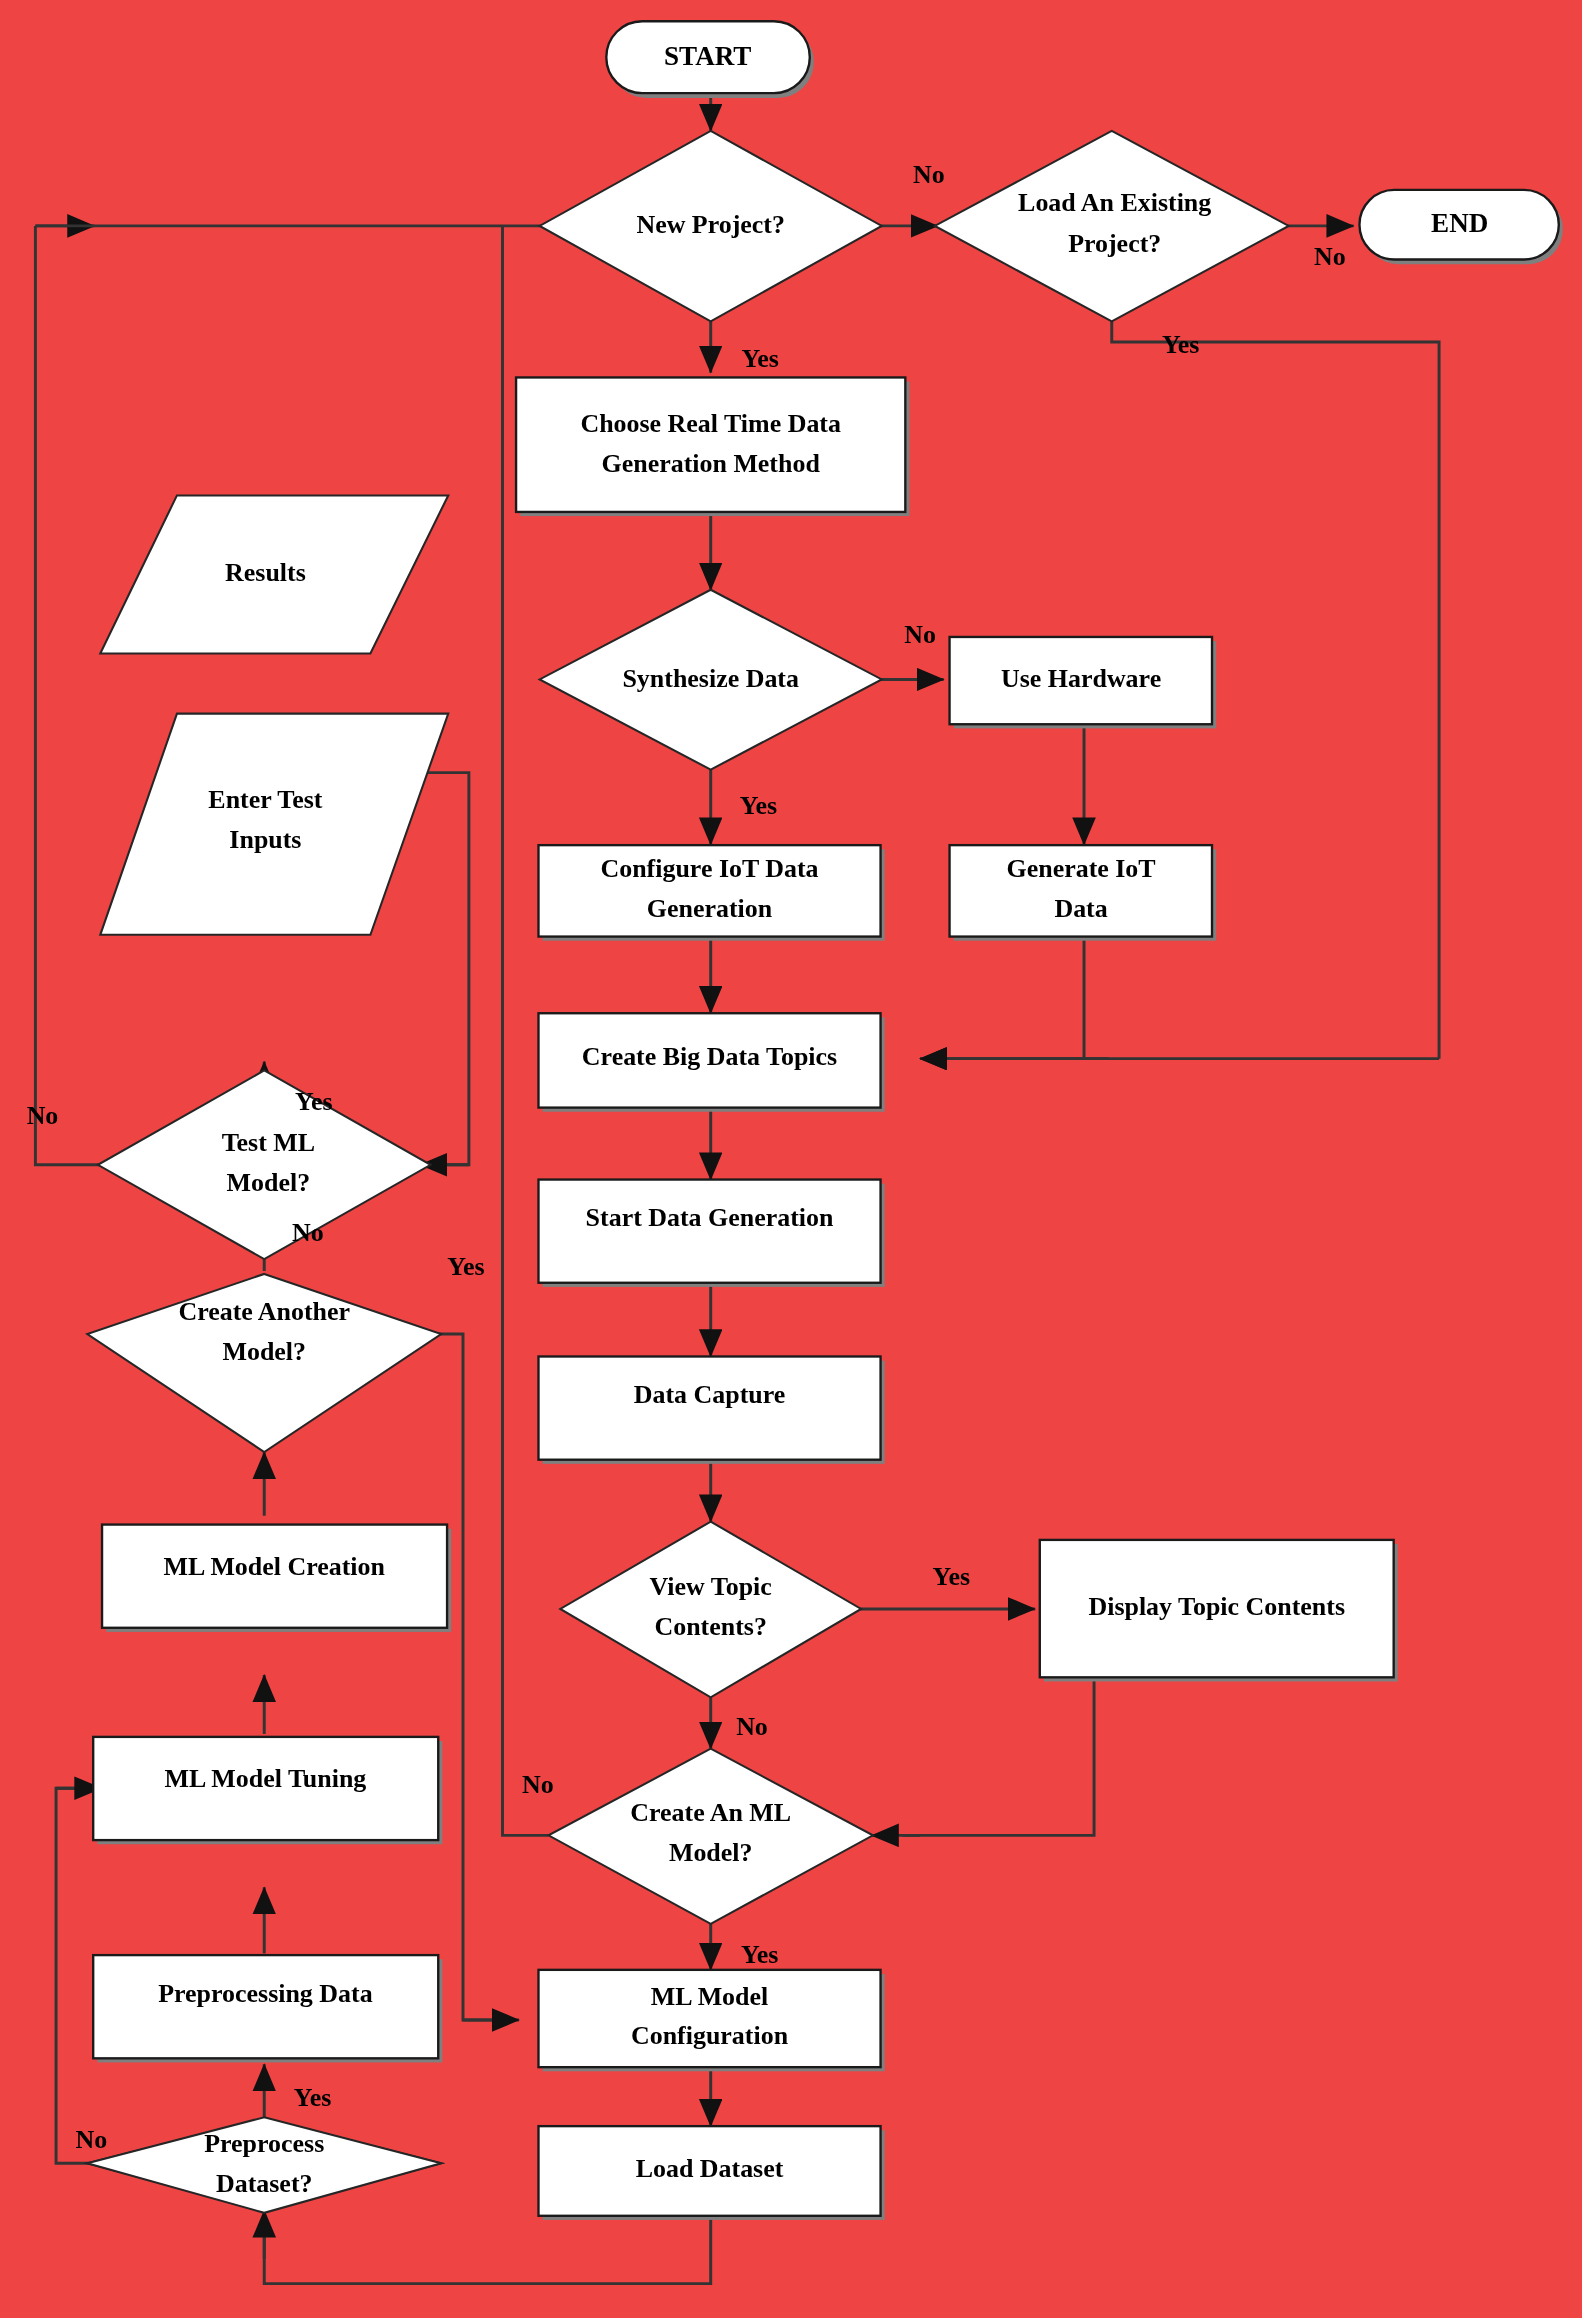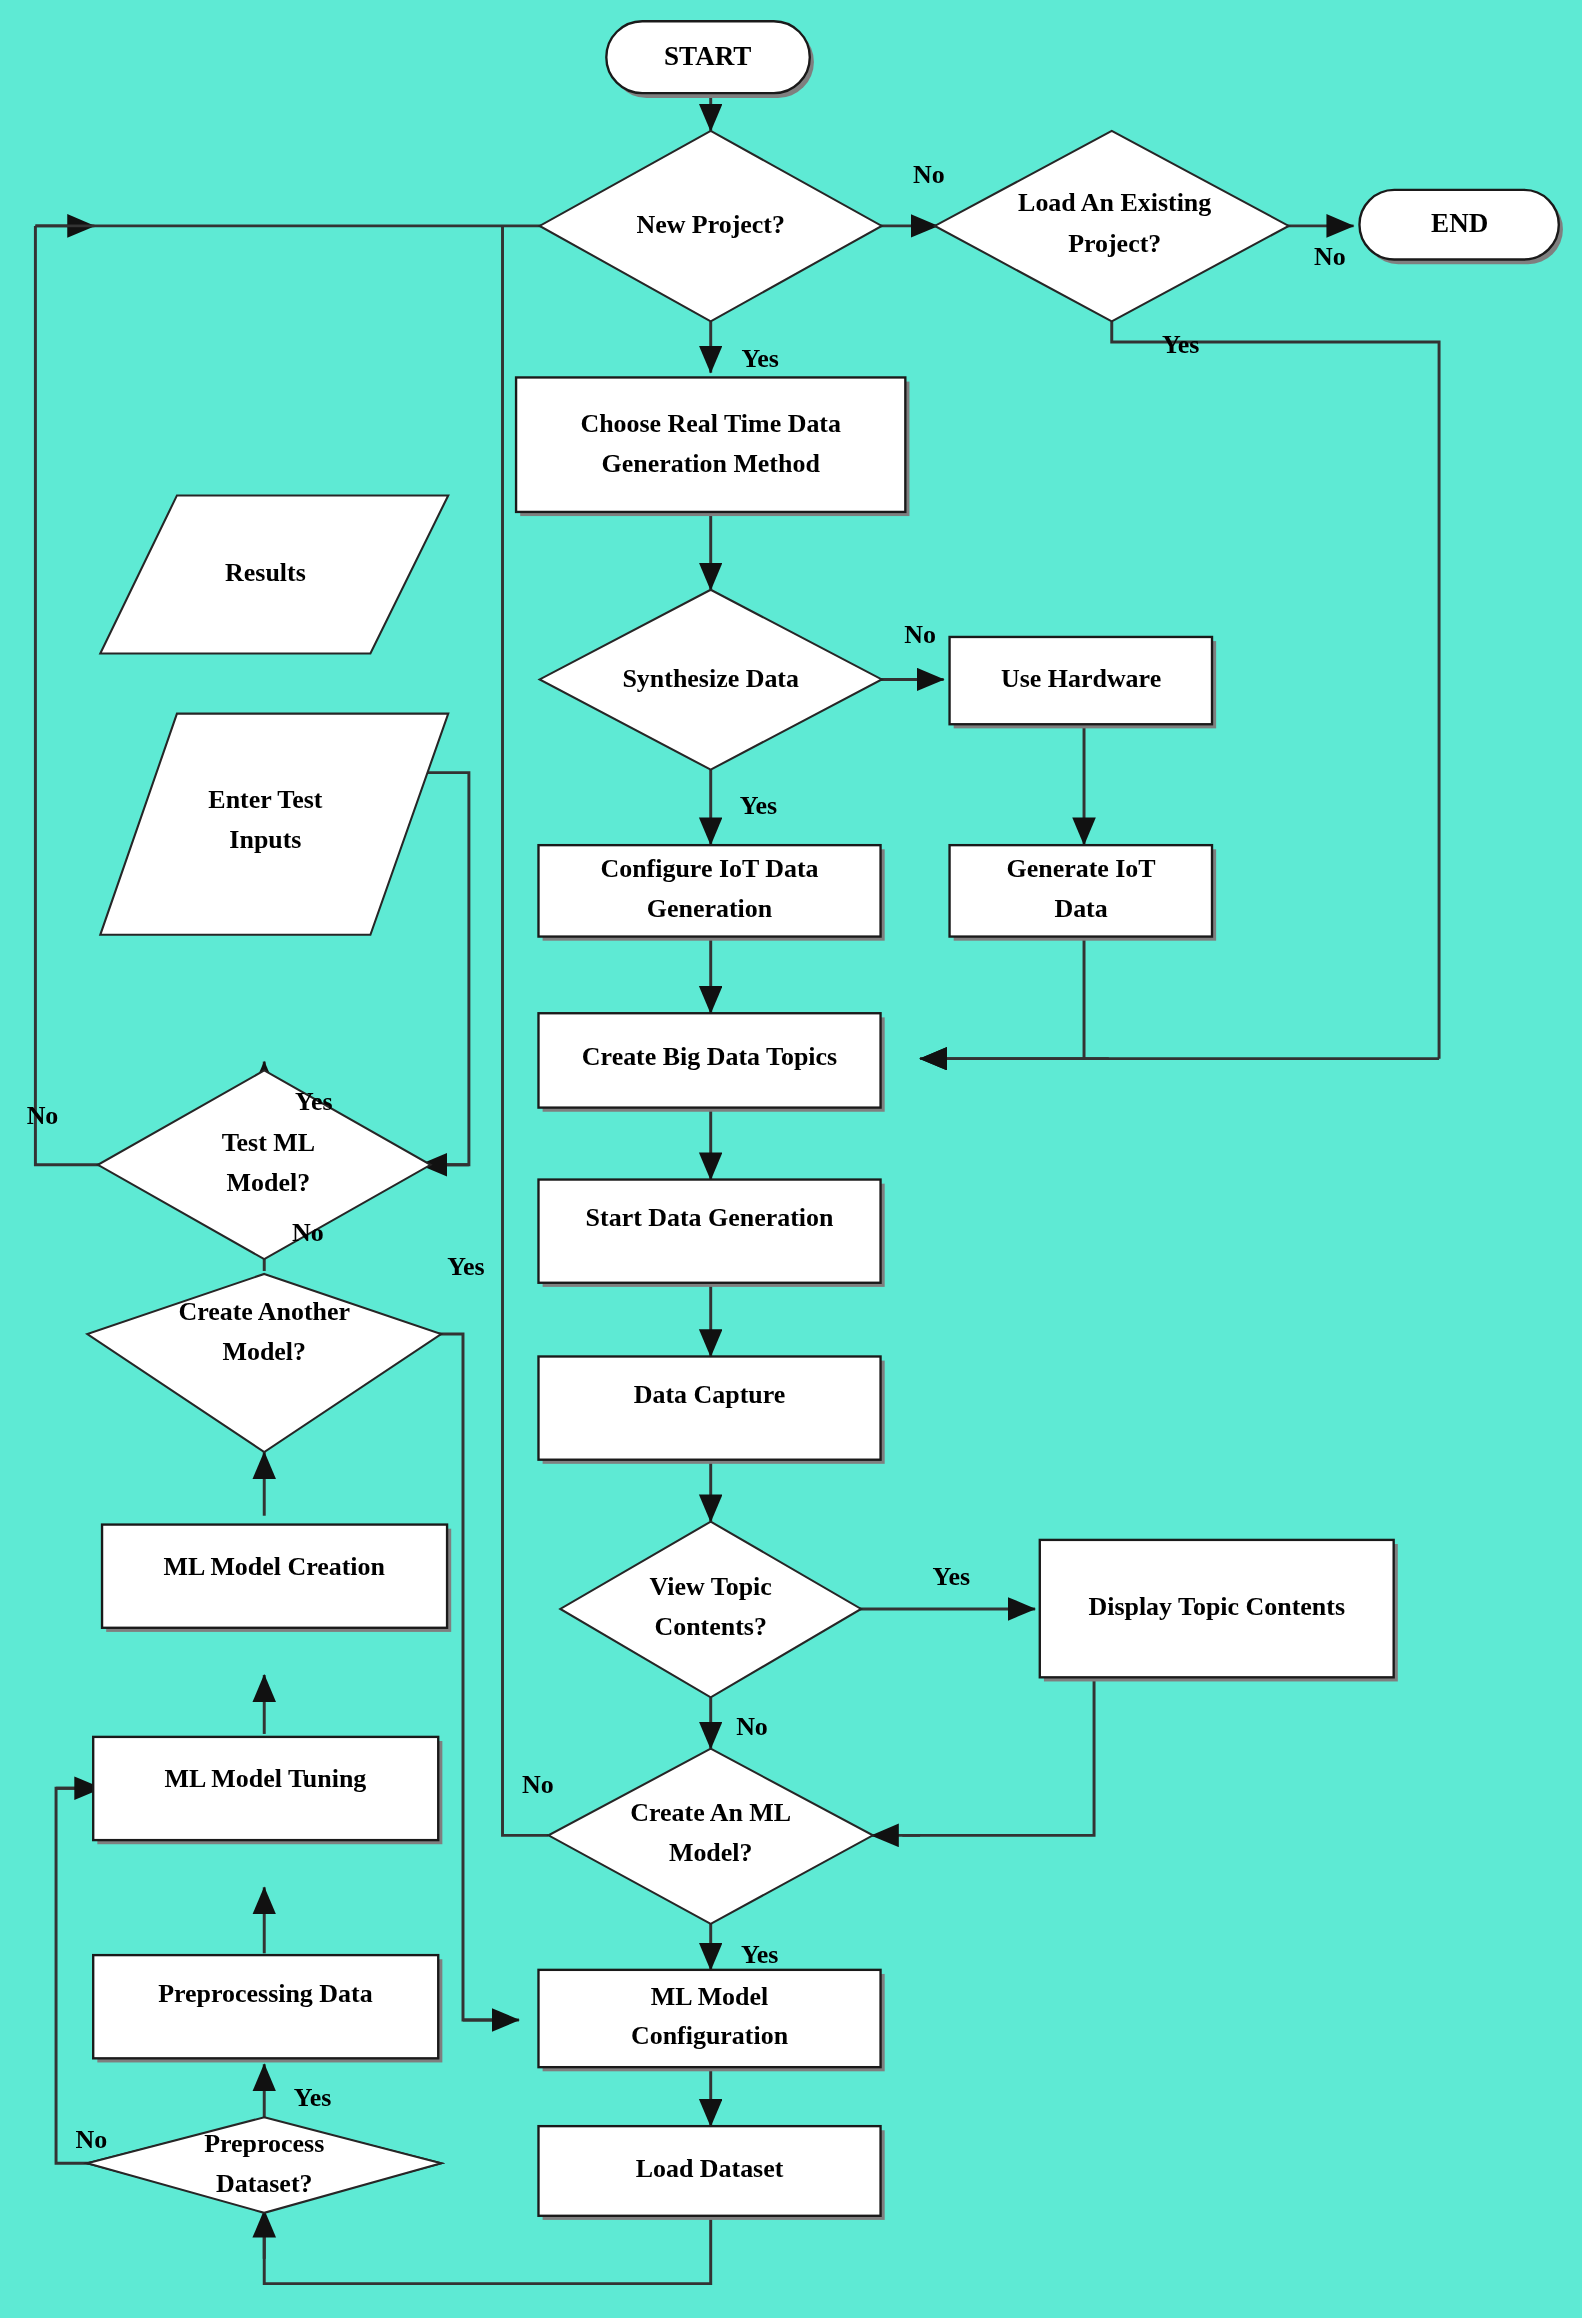--- a/index.html
+++ b/index.html
@@ -1,17 +1,17 @@
 <!DOCTYPE html>
 <html style="font-size:9.4px"><head>
 <meta charset="utf-8">
 <style>
   html,body{margin:0;padding:0;background:#ffffff;}
   body{font-family:"Liberation Serif", serif;}
-  #stage{position:relative;width:1583px;height:2319px;background:#5eead4;overflow:hidden;}
+  #stage{position:relative;width:1583px;height:2319px;background:#ef4444;overflow:hidden;}
   svg{display:block;}
   .shape{fill:#ffffff;stroke:#1a1a1a;stroke-width:4;}
   .shape-thin{fill:#ffffff;stroke:#262626;stroke-width:3.5;}
   .flowline{stroke:#333333;stroke-width:5;fill:none;}
   .shadow{fill:#7f7f7f;}
   .nodetext{font-family:"Liberation Serif", serif;font-weight:bold;fill:#000000;
             font-size:44px;text-anchor:middle;dominant-baseline:middle;}
   .nodetext.big{font-size:46px;}
   .edgelabel{font-family:"Liberation Serif", serif;font-weight:bold;fill:#000000;
              font-size:44px;text-anchor:middle;dominant-baseline:middle;}

